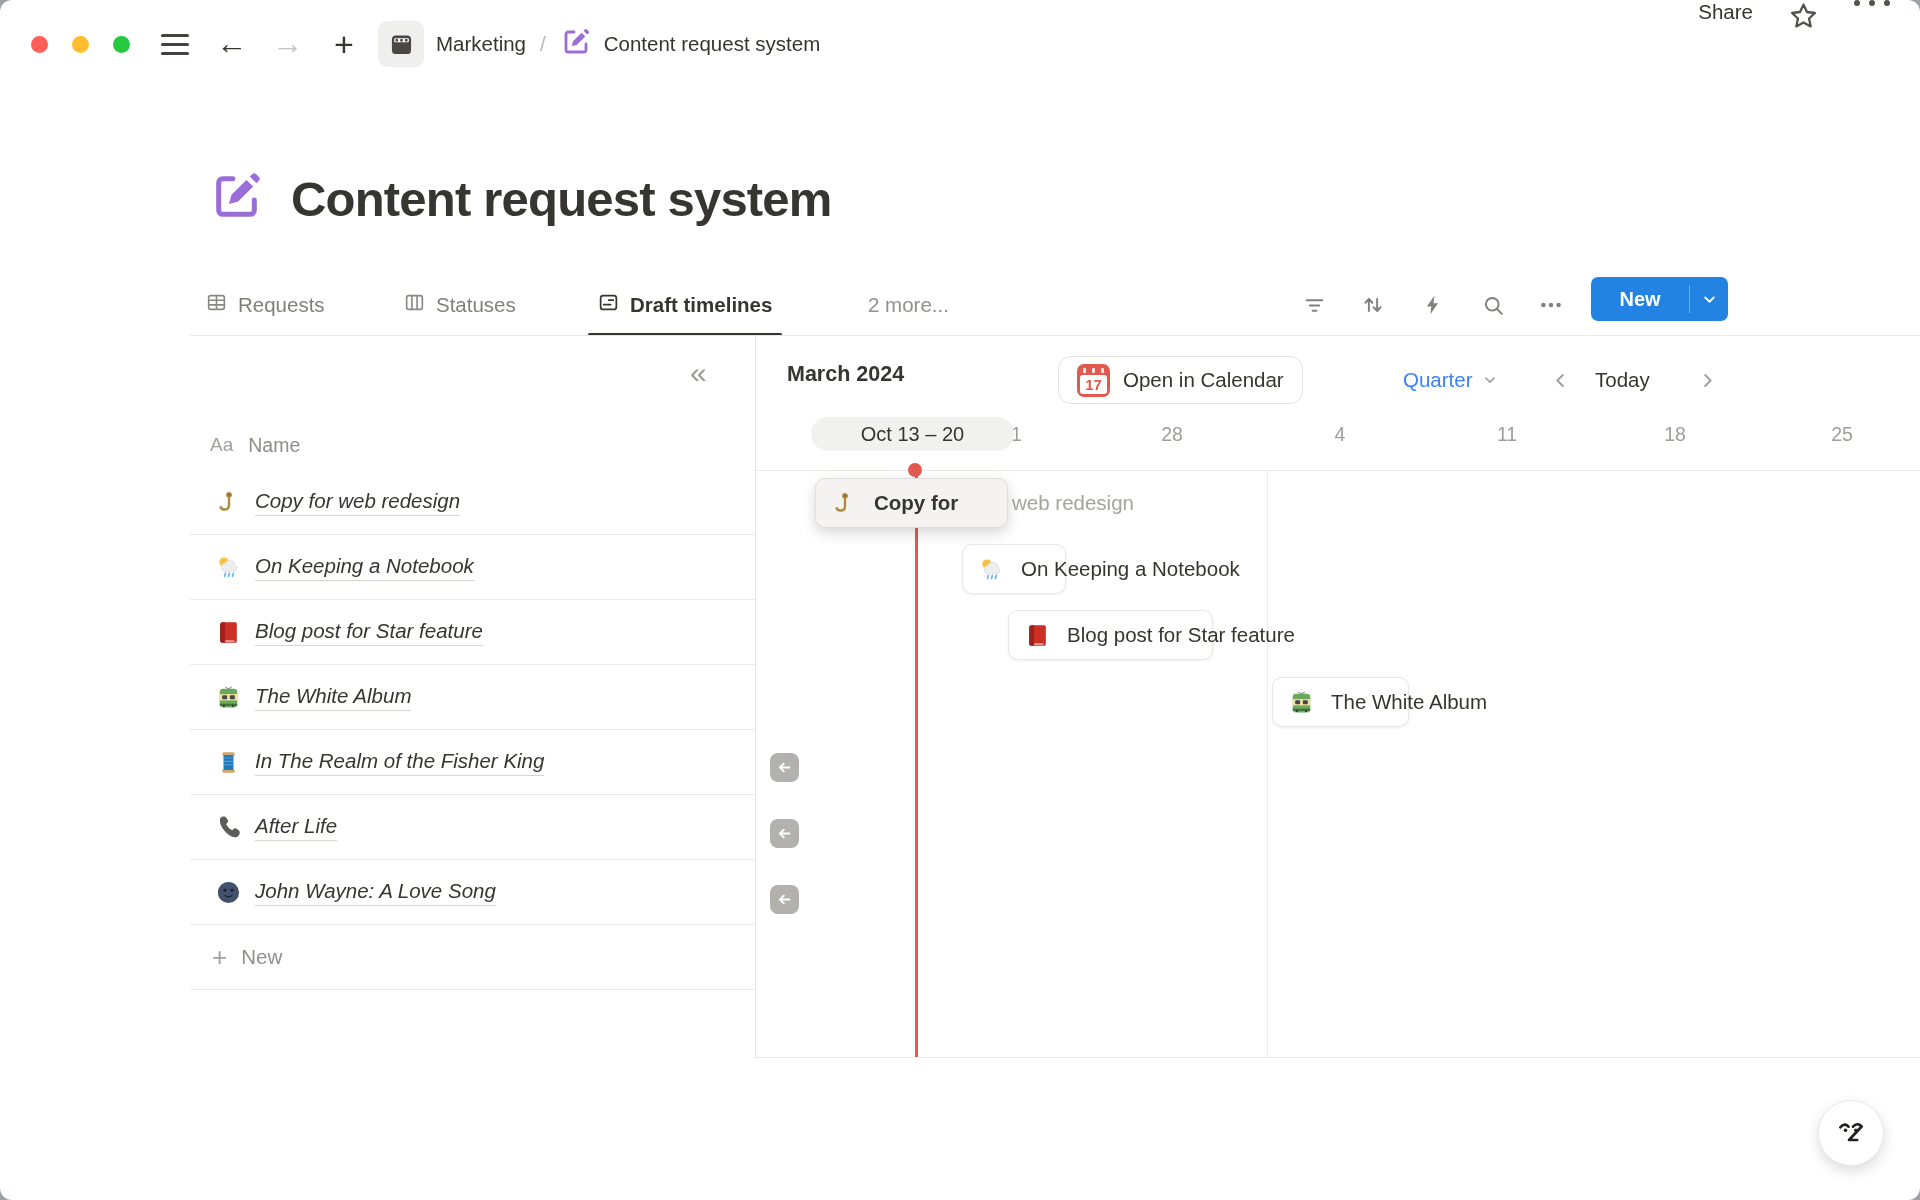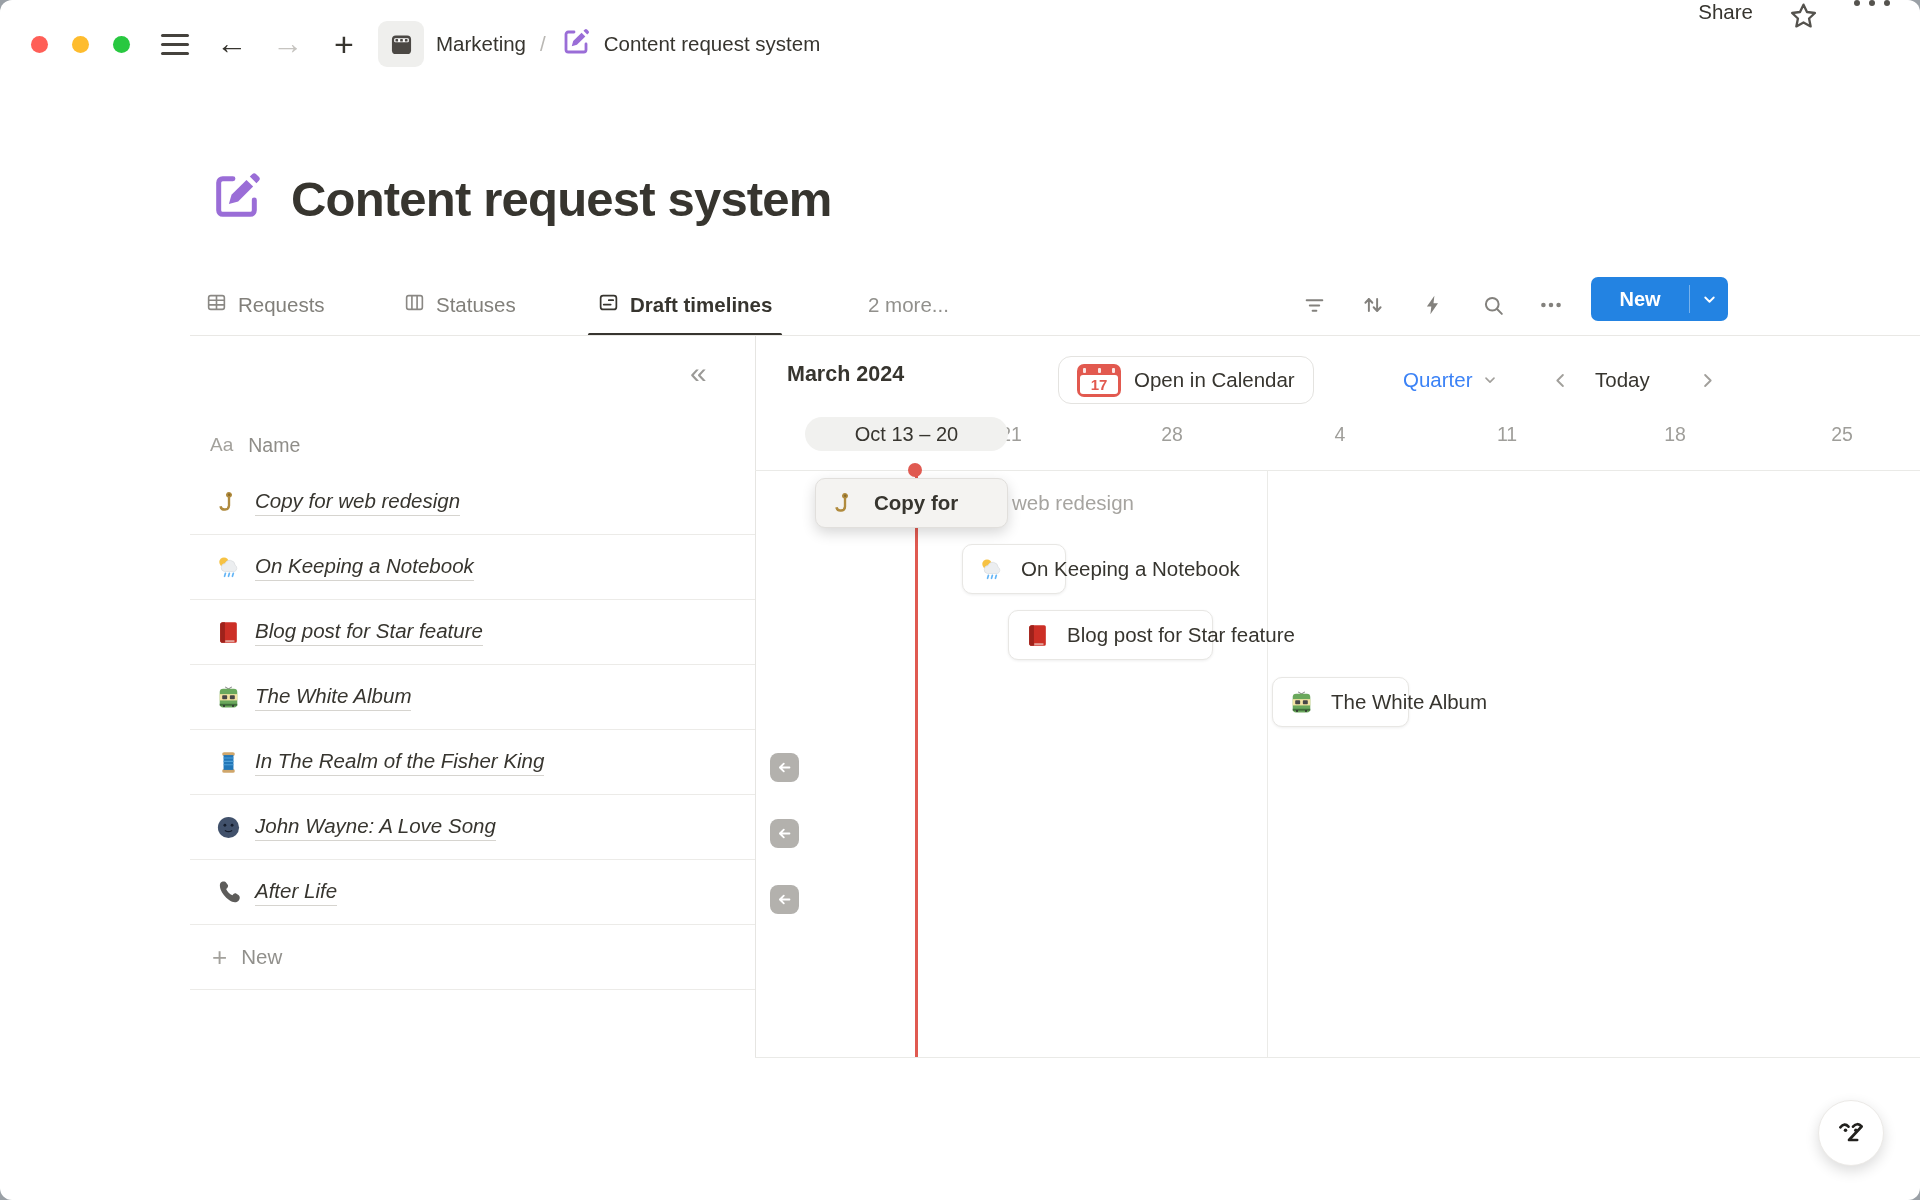--- a/index.html
+++ b/index.html
@@ -60,32 +60,32 @@
   .trow .ttl{font-size:20.5px;font-weight:500;color:#37352f;border-bottom:1.5px solid #d6d4cf;padding-bottom:2px;white-space:nowrap;font-style:italic;}
   .newrow{height:65px;border-bottom:1px solid #ecebe8;display:flex;align-items:center;gap:14px;padding-left:22px;box-sizing:border-box;
           color:#91908c;font-size:20.5px;}
   .newrow .plus-g{font-size:26px;font-weight:300;color:#a3a19c;}
 
   
   .tl{position:absolute;left:755px;top:0;right:0;height:721px;}
   .tl-h{position:absolute;left:32px;top:26px;font-size:21.5px;font-weight:600;color:#37352f;}
   .cal-btn{position:absolute;left:303px;top:20px;height:48px;border:1.5px solid #e4e3e0;border-radius:13px;background:#fff;
            display:flex;align-items:center;gap:13px;padding:0 18px;font-size:20.5px;font-weight:500;color:#37352f;box-sizing:border-box;}
-  .cal-ic{width:44px;height:33px;border-radius:7px;background:#e2594f;position:relative;flex:none;}
+  .cal-ic{width:33px;height:33px;border-radius:7px;background:#e2594f;position:relative;flex:none;}
   .cal-ic .marks{position:absolute;left:6px;right:6px;top:4px;display:flex;justify-content:space-between;}
   .cal-ic .marks i{width:3px;height:5px;background:rgba(255,255,255,.85);border-radius:1px;display:block;}
   .cal-ic .paper{position:absolute;left:3px;right:3px;top:11px;bottom:3px;background:#fff;border-radius:3px;
                  display:flex;align-items:center;justify-content:center;font-size:15px;font-weight:700;color:#e2594f;}
   .zoom-sel{position:absolute;left:648px;top:20px;height:48px;display:flex;align-items:center;gap:9px;
             font-size:20.5px;color:#3b82f6;}
   .pager{position:absolute;top:20px;height:48px;display:flex;align-items:center;justify-content:center;width:34px;}
   .today-btn{position:absolute;left:840px;top:20px;height:48px;display:flex;align-items:center;font-size:20.5px;color:#37352f;}
   .tickrow{position:absolute;left:0;top:74px;right:0;height:60px;}
   .tick{position:absolute;top:13px;width:60px;margin-left:-30px;text-align:center;font-size:19.5px;color:#9f9e9a;z-index:1;}
-  .range-pill{position:absolute;left:50px;top:7px;width:203px;height:34px;border-radius:23px;background:#f1f1ef;z-index:5;
+  .range-pill{position:absolute;left:56px;top:7px;width:203px;height:34px;border-radius:23px;background:#f1f1ef;z-index:5;
               display:flex;align-items:center;justify-content:center;font-size:20px;font-weight:500;color:#37352f;}
   .today-dot{position:absolute;left:153px;top:53px;width:14px;height:14px;border-radius:50%;background:#e05a51;z-index:6;}
   .gridline-h{position:absolute;left:0;right:0;top:134px;height:1px;background:#eaeae7;}
   .gridline-b{position:absolute;left:0;right:0;top:721px;height:1px;background:#eaeae7;}
   .gridline-v{position:absolute;left:512px;top:134px;width:1px;height:587px;background:#ebebe8;z-index:0;}
   .todayline{position:absolute;left:160px;top:134px;width:2.5px;height:587px;background:#e05a51;z-index:1;}
 
   .bar{position:absolute;height:50px;border-radius:10px;background:#fff;border:1px solid #e8e7e4;
        box-shadow:0 1px 3px rgba(15,15,15,.07);box-sizing:border-box;display:flex;align-items:center;gap:16px;
        padding-left:15px;white-space:nowrap;z-index:3;}
@@ -302,35 +302,35 @@
                 <rect x="6.4" y="17.8" width="11.2" height="3.4" rx="1.7" fill="#cfa66b"></rect>
                 <rect x="7.6" y="5.4" width="8.8" height="13.2" fill="#2277b8"></rect>
                 <path d="M7.6 8h8.8M7.6 11h8.8M7.6 14h8.8" stroke="#4fa0d8" stroke-width="1"></path>
               </svg>
             </span>
           <span class="ttl">In The Realm of the Fisher King</span>
         </div>
         <div class="trow">
           <span class="emoji-ic">
               <svg viewBox="0 0 24 24">
+                <path d="M4.8 3.6c1.9-1.9 4.2-1.6 5.3-.1l1.2 1.7c.6.9.4 1.9-.4 2.7l-1 .9c1.1 2.6 3 4.5 5.6 5.6l.9-1c.8-.8 1.8-1 2.7-.4l1.7 1.2c1.5 1.1 1.8 3.4-.1 5.3-1.7 1.7-5 1.5-8.2-.8-3.5-2.5-6.4-5.9-7.5-9.3-.8-2.4-.9-4.7-.2-5.8z" fill="#5d5c5a"></path>
+              </svg>
+            </span>
+          <span class="ttl">After Life</span>
+        </div>
+        <div class="trow">
+          <span class="emoji-ic">
+              <svg viewBox="0 0 24 24">
                 <circle cx="12" cy="12" r="9.4" fill="#41516b"></circle>
                 <circle cx="8.8" cy="10" r="1.25" fill="#141c2b"></circle>
                 <circle cx="15.2" cy="10" r="1.25" fill="#141c2b"></circle>
                 <path d="M9.2 14.8q2.8 1.8 5.6 0" fill="none" stroke="#141c2b" stroke-width="1.1" stroke-linecap="round"></path>
               </svg>
             </span>
           <span class="ttl">John Wayne: A Love Song</span>
-        </div>
-        <div class="trow">
-          <span class="emoji-ic">
-              <svg viewBox="0 0 24 24">
-                <path d="M4.8 3.6c1.9-1.9 4.2-1.6 5.3-.1l1.2 1.7c.6.9.4 1.9-.4 2.7l-1 .9c1.1 2.6 3 4.5 5.6 5.6l.9-1c.8-.8 1.8-1 2.7-.4l1.7 1.2c1.5 1.1 1.8 3.4-.1 5.3-1.7 1.7-5 1.5-8.2-.8-3.5-2.5-6.4-5.9-7.5-9.3-.8-2.4-.9-4.7-.2-5.8z" fill="#5d5c5a"></path>
-              </svg>
-            </span>
-          <span class="ttl">After Life</span>
         </div>
 
         <div class="newrow">
           <span class="plus-g">+</span>
           <span>New</span>
         </div>
       </div>
     </aside>
 
     <section class="tl">

